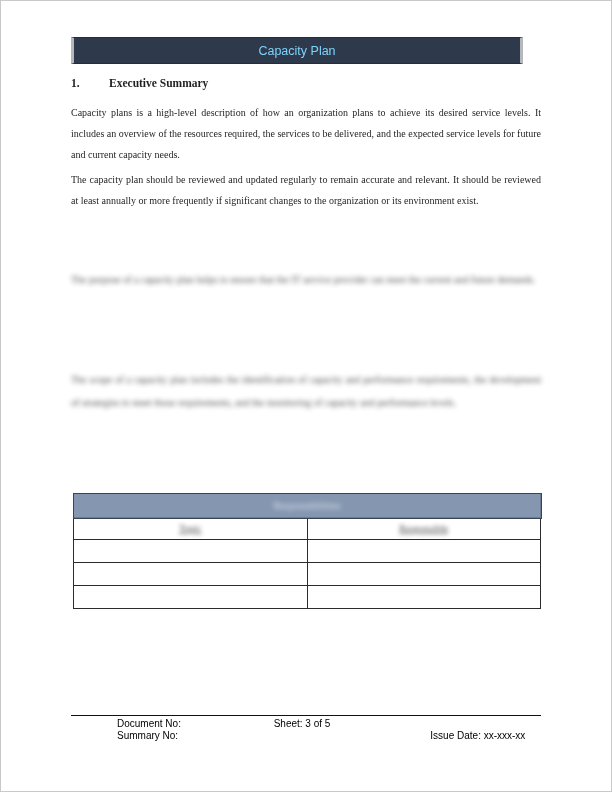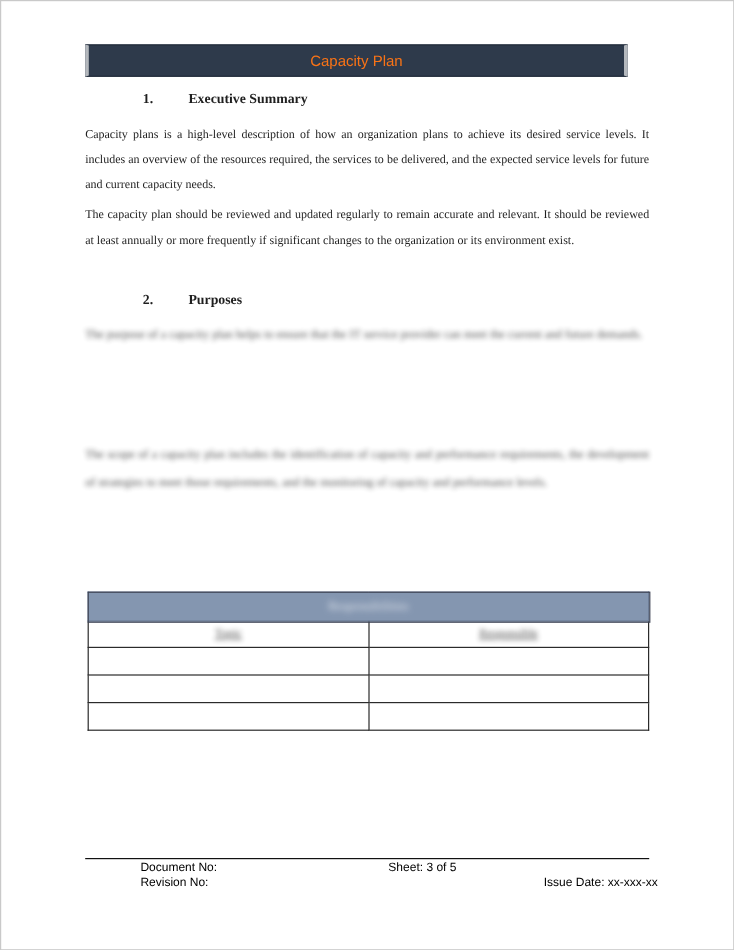--- a/index.html
+++ b/index.html
@@ -18,29 +18,29 @@
     position:absolute;left:70px;top:36px;width:452px;height:27px;
     background:#2e3a4b;
     border-left:3px solid #b4b8bd;
     border-right:3px solid #b4b8bd;
     border-top:1px solid #232d3c;
     border-bottom:1px solid #232d3c;
     box-sizing:border-box;
     display:flex;align-items:center;justify-content:center;
   }
   .title-bar span{
-    color:#f97316;
+    color:#7dd3fc;
     font-family:"Liberation Sans", sans-serif;
     font-size:12.5px;
     text-align:center;
   }
   
   .sec-heading{
     position:absolute;left:70px;width:470px;
-    font-weight:bold;font-size:11.5px;line-height:16px;margin-left:48px;
+    font-weight:bold;font-size:11.5px;line-height:16px;
   }
   .sec-heading .num{display:inline-block;width:38px;}
   
   .body-par{
     position:absolute;left:70px;width:470px;margin:0;
     font-size:10px;line-height:21px;text-align:justify;
   }
   .blurred{
     filter:blur(2.4px);
     opacity:.8;
@@ -80,43 +80,40 @@
   .footer-line{
     position:absolute;left:70px;top:714px;width:470px;height:0;
     border-top:1.2px solid #111;
   }
   .footer-row{
     position:absolute;left:70px;width:470px;
     display:grid;grid-template-columns:1fr 1fr 1fr;
     font-family:"Liberation Sans", sans-serif;
     font-size:10px;line-height:12px;color:#000;padding-left:46px;
   }
-  .footer-row .c{text-align:center;}
-  .footer-row .r{text-align:center;padding-right:16px;}
+  .footer-row .c{}
+  .footer-row .r{text-align:left;padding-right:16px;}
   .fr1{top:717px;}
   .fr2{top:729px;}
 </style>
 </head>
 <body>
 
 <div class="page">
 
   <div class="title-bar">
     <span>Capacity Plan</span>
   </div>
 
   <div class="sec-heading" style="top:74px">
     <span class="num">1.</span><span>Executive Summary</span>
   </div>
   <p class="body-par" style="top:168px">The capacity plan should be reviewed and updated regularly to remain accurate and relevant. It should be reviewed at least annually or more frequently if significant changes to the organization or its environment exist.</p>
   <p class="body-par" style="top:101px">Capacity plans is a high-level description of how an organization plans to achieve its desired service levels. It includes an overview of the resources required, the services to be delivered, and the expected service levels for future and current capacity needs.</p>
 
-  <div class="sec-heading" style="top:241px">
-    <span class="num">2.</span><span>Purposes</span>
-  </div>
   <p class="body-par blurred" style="top:268px">The purpose of a capacity plan helps to ensure that the IT service provider can meet the current and future demands.</p>
 
   <p class="body-par blurred" style="top:368px">The scope of a capacity plan includes the identification of capacity and performance requirements, the development of strategies to meet those requirements, and the monitoring of capacity and performance levels.</p>
 
 
   <table class="resp-table">
     <thead>
       <tr class="title-row">
         <th colspan="2">
           <span>Responsibilities</span>
@@ -147,18 +144,18 @@
       </tbody>
   </table>
 
   <div class="footer-line"></div>
   <div class="footer-row fr1">
     <div>Document No:</div>
     <div class="c">Sheet: 3 of 5</div>
     <div></div>
   </div>
   <div class="footer-row fr2">
-    <div>Revision No:</div>
+    <div>Summary No:</div>
     <div></div>
     <div class="r">Issue Date: xx-xxx-xx</div>
   </div>
 
 </div>
 
 </body></html>

